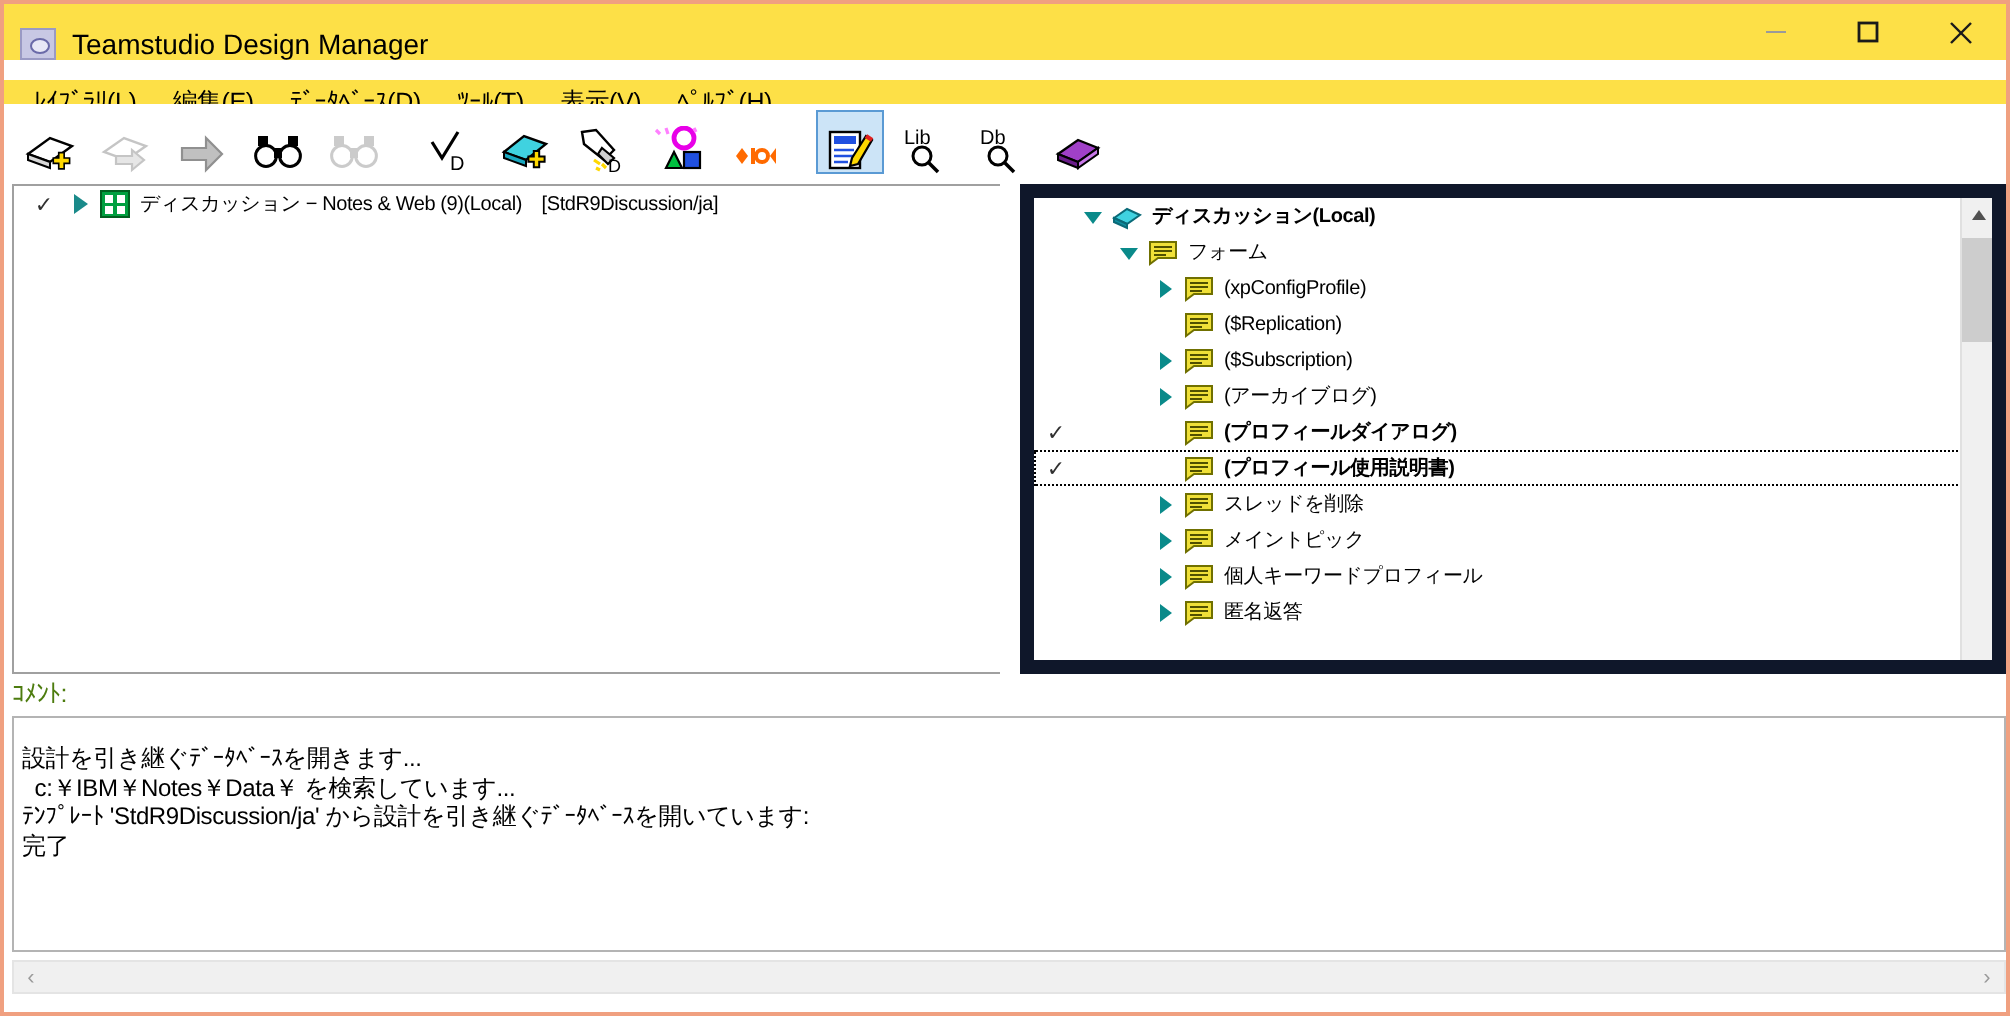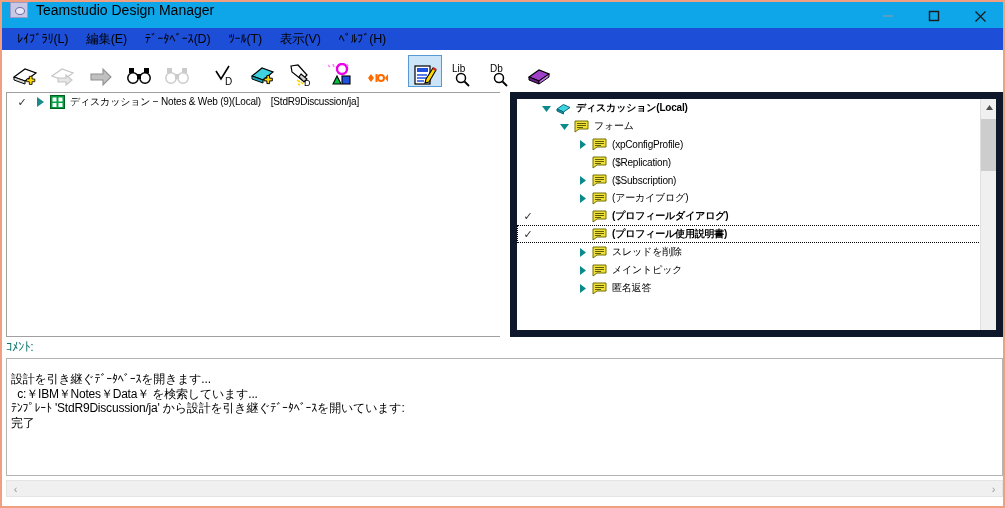--- a/index.html
+++ b/index.html
@@ -13,22 +13,22 @@
   #window {
     position: absolute; left: 0; top: 0;
     width: 1005px; height: 508px;
     border: 2px solid #f0a080;
     background: #ffffff;
   }
   
   #titlebar {
     position: absolute; left: 0; top: 0;
     width: 1001px; height: 28px;
-    background: #0ea5e9;
-    display: flex; align-items: flex-start;
+    background: #fde047;
+    display: flex; align-items: flex-end;
   }
   #app-icon {
     width: 18px; height: 16px; margin-left: 8px; margin-right: 8px;
     background: #c8c8e4;
     border: 1px solid #9a9ac4;
     position: relative; flex: 0 0 auto;
   }
   #app-icon:before {
     content: ""; position: absolute; left: 4px; top: 4px;
     width: 8px; height: 6px; border: 1px solid #6a6aa8; border-radius: 50%;
@@ -40,23 +40,23 @@
   .winbtn {
     width: 46px; height: 28px; flex: 0 0 auto;
     display: flex; align-items: center; justify-content: center;
     font-size: 13px; color: #202020; background: transparent;
   }
   .winbtn svg { display: block; }
   #title-spacer { flex: 1 1 auto; }
 
   
   #menubar {
-    position: absolute; left: 0; top: 26px;
+    position: absolute; left: 0; top: 38px;
     width: 1001px; height: 22px;
-    background: #1d4ed8;
+    background: #fde047;
     display: flex; align-items: center;
     padding-left: 6px;
   }
   .menu-item {
     font-size: 12.5px; color: #000; padding: 2px 9px; white-space: nowrap;
     letter-spacing: -0.2px;
   }
 
   
   #toolbar {
@@ -151,21 +151,21 @@
     width: 997px; height: 17px;
     background: #f0f0f0;
     border: 1px solid #e4e4e4;
     display: flex; align-items: center; justify-content: space-between;
   }
   .hs-arrow { width: 17px; text-align: center; color: #9a9a9a; font-size: 11px; }
 
   
   #comment-label {
     position: absolute; left: 4px; top: 338px;
-    font-size: 12.5px; color: #0f766e; letter-spacing: -0.2px;
+    font-size: 12.5px; color: #4d7c0f; letter-spacing: -0.2px;
   }
   #log-box {
     position: absolute; left: 4px; top: 356px;
     width: 997px; height: 118px;
     background: #ffffff;
     border: 1px solid #b4b4b4;
     padding: 13px 4px;
     overflow: hidden;
   }
   .log-line {
@@ -511,20 +511,36 @@
             <svg width="11" height="11" viewBox="0 0 11 11">
               <path d="M3 1 L9 5.5 L3 10 Z" fill="#0a8a8a"></path>
             </svg>
           </span>
           <span class="ticon">
             <svg viewBox="0 0 15 13" width="15" height="13">
               <path d="M1 1 H14 V9 H5 L1 12 Z" fill="#f0e038" stroke="#707000"></path>
               <path d="M3 3.5 H12 M3 5.5 H12 M3 7.5 H9" stroke="#505000" stroke-width="0.9"></path>
             </svg>
           </span>
+          <span class="tlabel">個人キーワードプロフィール</span>
+        </div>
+        <div class="trow">
+          <span class="chk"></span>
+          <span class="tw-indent" style="width: 36px;"></span>
+          <span class="arrow">
+            <svg width="11" height="11" viewBox="0 0 11 11">
+              <path d="M3 1 L9 5.5 L3 10 Z" fill="#0a8a8a"></path>
+            </svg>
+          </span>
+          <span class="ticon">
+            <svg viewBox="0 0 15 13" width="15" height="13">
+              <path d="M1 1 H14 V9 H5 L1 12 Z" fill="#f0e038" stroke="#707000"></path>
+              <path d="M3 3.5 H12 M3 5.5 H12 M3 7.5 H9" stroke="#505000" stroke-width="0.9"></path>
+            </svg>
+          </span>
           <span class="tlabel">匿名返答</span>
         </div>
       </div>
 
     <div id="vscroll">
       <div class="sb-arrow">
         <svg width="9" height="7" viewBox="0 0 9 7">
             <path d="M4.5 1 L8 6 L1 6 Z" fill="#505050"></path>
           </svg>
       </div>

